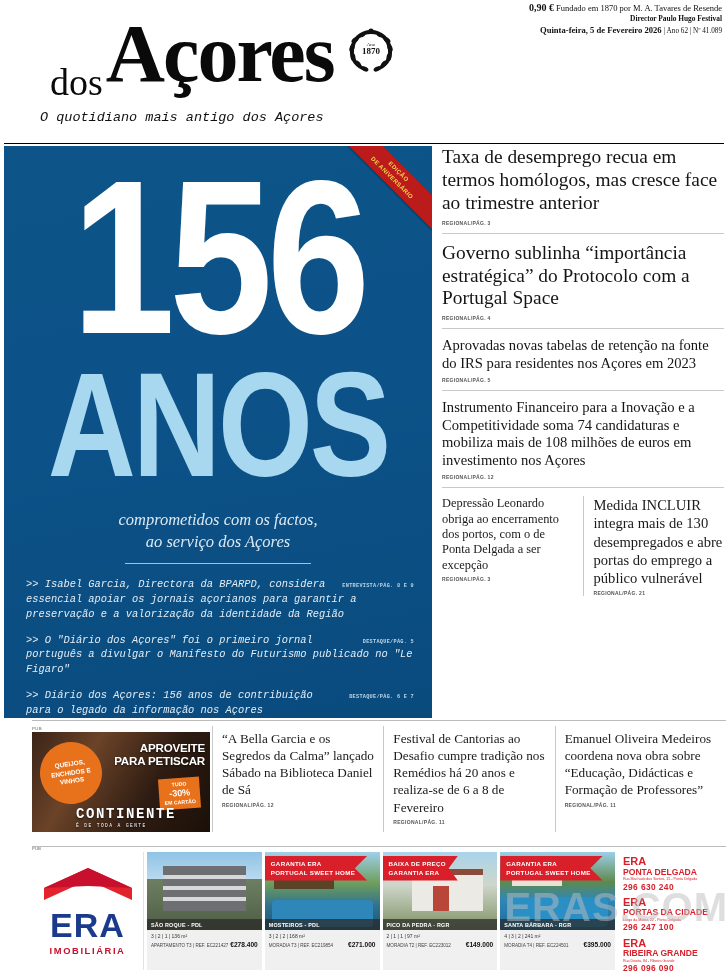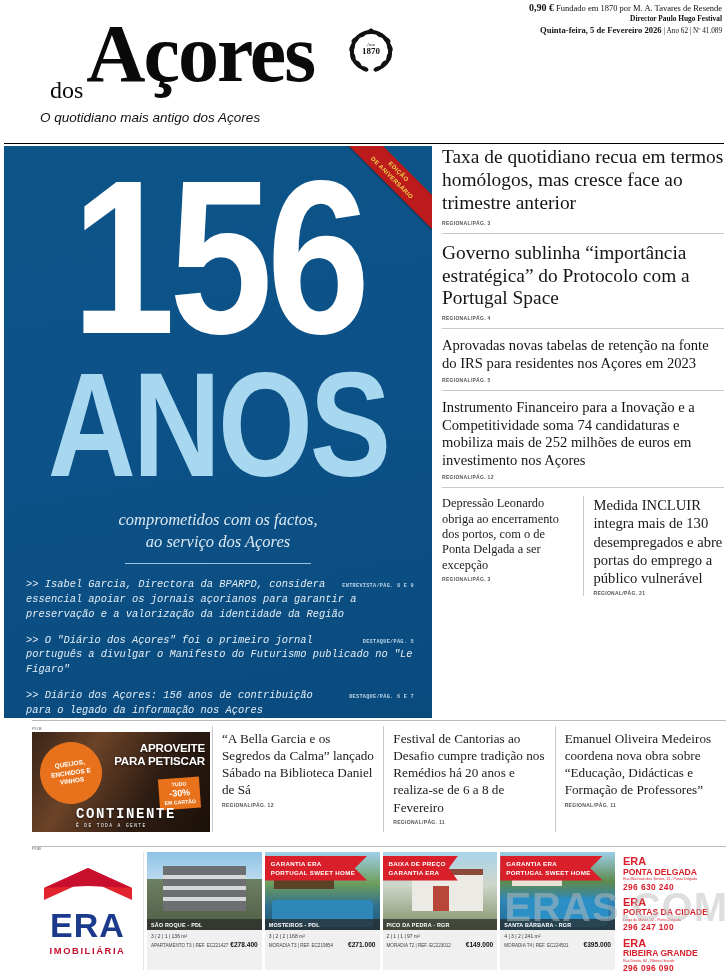--- a/index.html
+++ b/index.html
@@ -32,31 +32,31 @@
   .mh-word {
     font-family: "Liberation Serif", serif;
     font-weight: bold;
     font-size: 82px;
     letter-spacing: -2px;
     color: #0a0a0a;
     line-height: 0.98;
   }
   .mh-dos {
     font-family: "Liberation Serif", serif;
-    font-size: 24px; color:#0a0a0a;
+    font-size: 38px; color:#0a0a0a;
     margin: 0 3px 0 42px; align-self: flex-end;
     position: relative; top: -2px;
   }
   .mh-emblem {
     position: absolute; left: 344px; top: 26px;
     width: 54px; height: 50px;
   }
   .mh-tag {
     position: absolute; left: 40px; top: 110px;
-    font-family: Liberation Sans, sans-serif;
+    font-family: Liberation Mono, monospace;
     font-style: italic; font-size: 13.5px; color: #111;
   }
 
   
   .main { position: absolute; top: 146px; left: 4px; width: 720px; }
   .cols { display: flex; gap: 0; }
 
   
   .hero {
     position: relative;
@@ -374,39 +374,39 @@
           <div class="hero-bullet">
             <span class="pg">DESTAQUE/PÁG. 6 E 7</span>
             <span>&gt;&gt; Diário dos Açores: 156 anos de contribuição para o legado da informação nos Açores</span>
           </div>
         </div>
       </div>
 
       <div class="rightcol">
 
         <div>
-          <div class="hl">Taxa de quotidiano recua em termos homólogos, mas cresce face ao trimestre anterior</div>
+          <div class="hl">Taxa de desemprego recua em termos homólogos, mas cresce face ao trimestre anterior</div>
           <div class="pgref">REGIONAL/PÁG. 3</div>
         </div>
         <div class="divider"></div>
 
         <div>
           <div class="hl">Governo sublinha “importância estratégica” do Protocolo com a Portugal Space</div>
           <div class="pgref">REGIONAL/PÁG. 4</div>
         </div>
         <div class="divider"></div>
 
         <div>
           <div class="hl sm">Aprovadas novas tabelas de retenção na fonte do IRS para residentes nos Açores em 2023</div>
           <div class="pgref">REGIONAL/PÁG. 5</div>
         </div>
         <div class="divider"></div>
 
         <div>
-          <div class="hl sm">Instrumento Financeiro para a Inovação e a Competitividade soma 74 candidaturas e mobiliza mais de 252 milhões de euros em investimento nos Açores</div>
+          <div class="hl sm">Instrumento Financeiro para a Inovação e a Competitividade soma 74 candidaturas e mobiliza mais de 108 milhões de euros em investimento nos Açores</div>
           <div class="pgref">REGIONAL/PÁG. 12</div>
         </div>
         <div class="divider"></div>
 
         <div class="twocol">
           <div class="c">
             <div class="tc-hl">Depressão Leonardo obriga ao encerramento dos portos, com o de Ponta Delgada a ser excepção</div>
             <div class="pgref">REGIONAL/PÁG. 3</div>
           </div>
           <div class="c">

